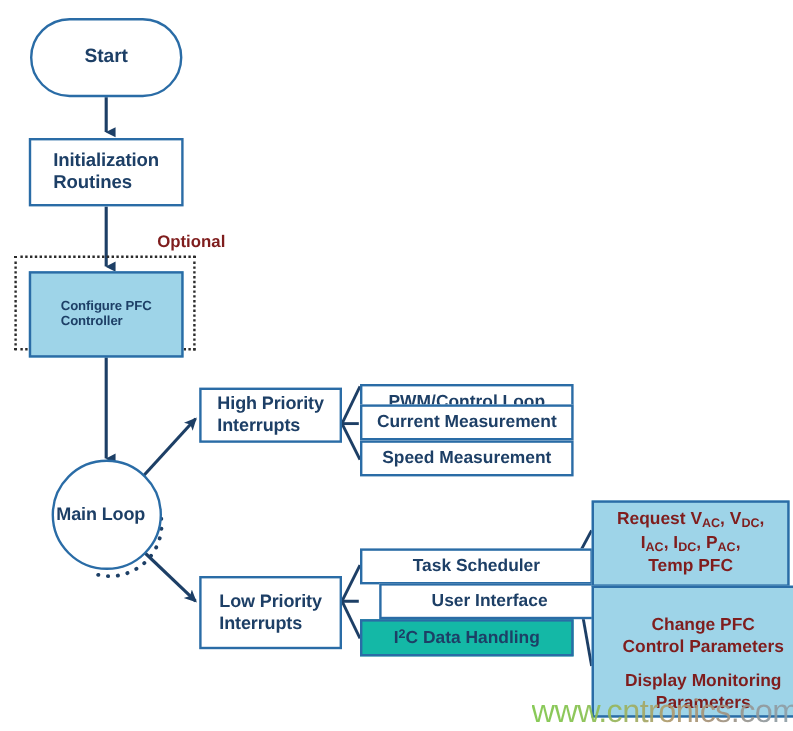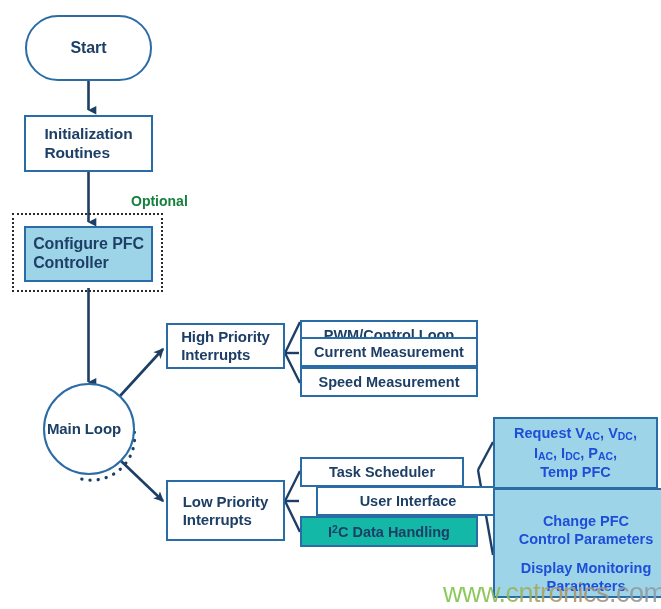--- a/index.html
+++ b/index.html
@@ -54,21 +54,21 @@
     border-radius: 50%;
   }
   .dashed-box {
     position: absolute;
     box-sizing: border-box;
     border: 2px dotted #2b2b2b;
     background: transparent;
   }
   .optional-label {
     position: absolute;
-    color: #15803d;
+    color: #7f1d1d;
     font-weight: bold;
     font-size: 14px;
     white-space: nowrap;
   }
   .watermark {
     position: absolute;
     font-size: 27px;
     font-weight: normal;
     letter-spacing: -0.5px;
     white-space: nowrap;
@@ -94,21 +94,21 @@
   .stack-row.blue {
     background: #14b8a6;
   }
   .panel-sec {
     position: absolute;
     box-sizing: border-box;
     display: flex;
     flex-direction: column;
     align-items: center;
     justify-content: center;
-    color: #1d4ed8;
+    color: #7f1d1d;
     font-weight: bold;
     font-size: 14.5px;
     border: 2.5px solid #2a6ca6;
     background: #9ed4e8;
     text-align: center;
     line-height: 1.28;
   }
   sub { font-size: 0.72em; vertical-align: -0.22em; font-weight: bold; }
   sup { font-size: 0.72em; vertical-align: 0.38em; font-weight: bold; }
   .blk { display: block; }
@@ -169,21 +169,21 @@
     <span>Start</span>
   </div>
 
   <div class="node white" style="left:24px; top:115px; width:129px; height:57px; font-size:15.5px;">
     <span>
       <span class="blk">Initialization</span>
       <span class="blk">Routines</span>
     </span>
   </div>
 
-  <div class="node blue" style="left:24px; top:226px; width:129px; height:56px; font-size:16px;">
+  <div class="node blue" style="left:24px; top:226px; width:129px; height:72px; font-size:11px;">
     <span>
       <span class="blk">Configure PFC</span>
       <span class="blk">Controller</span>
     </span>
   </div>
 
   <div class="node white circle" style="left:43px; top:383px; width:92px; height:92px; font-size:15px;">
     <span style="position:relative; left:-5px;">Main Loop</span>
   </div>
 
@@ -204,21 +204,21 @@
   <div class="stack-row" style="left:300px; top:320px; width:178px; height:30px;">
     <span>PWM/Control Loop</span>
   </div>
   <div class="stack-row" style="left:300px; top:337px; width:178px; height:30px;">
     <span>Current Measurement</span>
   </div>
   <div class="stack-row" style="left:300px; top:367px; width:178px; height:30px;text-align:center;">
     <span>Speed Measurement</span>
   </div>
 
-  <div class="stack-row" style="left:300px; top:457px; width:164px; height:30px;">
+  <div class="stack-row" style="left:300px; top:457px; width:194px; height:30px;">
     <span>Task Scheduler</span>
   </div>
   <div class="stack-row" style="left:316px; top:486px; width:184px; height:30px;align-items:center;">
     <span>User Interface</span>
   </div>
   <div class="stack-row blue" style="left:300px; top:516px; width:178px; height:31px;">
     <span>
       <span>I</span><sup>2</sup><span>C Data Handling</span>
     </span>
   </div>

